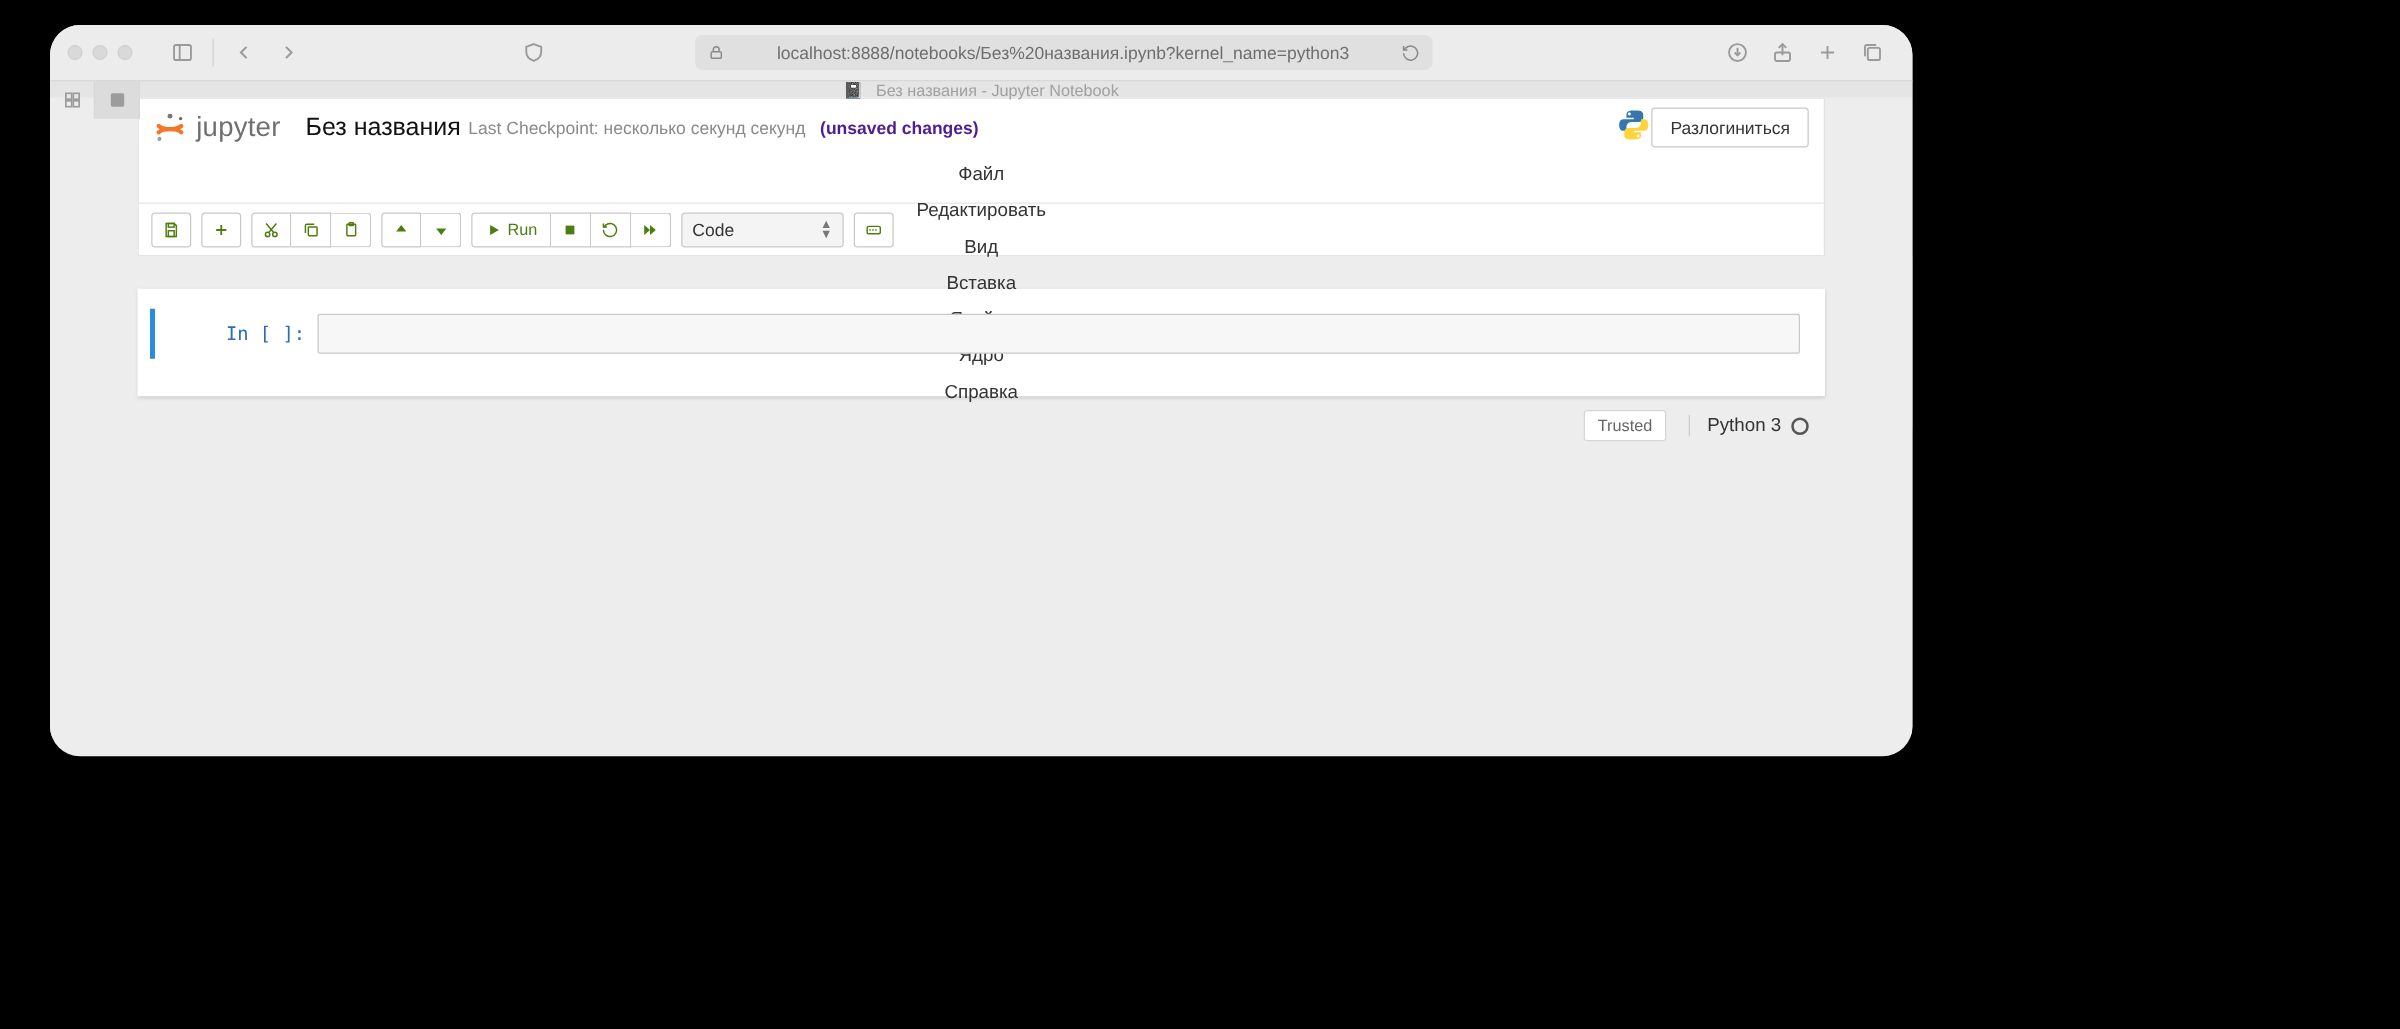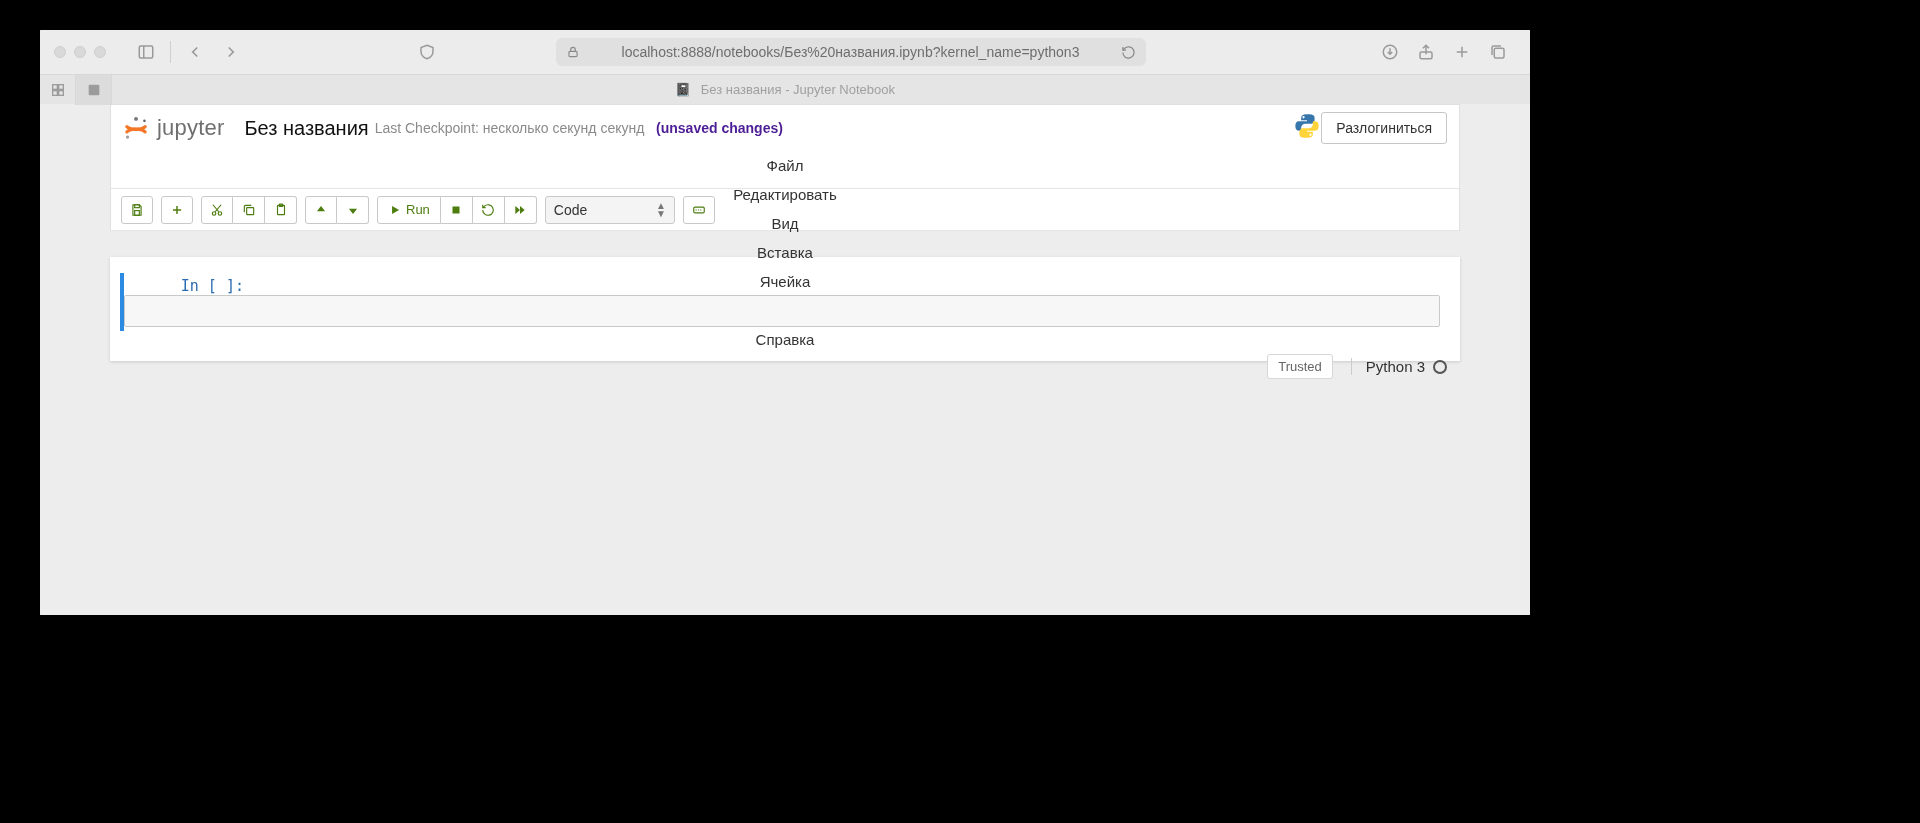--- a/index.html
+++ b/index.html
@@ -1,40 +1,40 @@
 <!DOCTYPE html>
 <html><head>
 <meta charset="utf-8">
 <style>
   * { box-sizing: border-box; margin: 0; padding: 0; }
   html, body { width: 1920px; height: 823px; background: #000; font-family: -apple-system, "Helvetica Neue", Arial, sans-serif; }
   .window {
-    position: absolute; left: 40px; top: 30px; width: 1490px; height: 585px;
-    background: #ededed; border-radius: 1px; overflow: hidden;
+    position: absolute; left: 40px; top: 20px; width: 1490px; height: 585px;
+    background: #ededed; border-radius: 24px; overflow: hidden;
     box-shadow: 0 20px 50px rgba(0,0,0,.5);
   }
   .titlebar {
     height: 44px; display: flex; align-items: center; padding: 0 14px;
     background: #ececec; position: relative;
   }
   .traffic { display: flex; gap: 8px; margin-right: 22px; }
   .tl { width: 12px; height: 12px; border-radius: 50%; background: #d9d9d9; border: 1px solid #cfcfcf; }
   .tb-icon { width: 24px; height: 24px; display: flex; align-items: center; justify-content: center; color: #9a9a9a; margin: 0 6px; cursor: default; }
   .tb-sep { width: 1px; height: 22px; background: #d0d0d0; margin: 0 6px; }
   .addr {
     flex: 1; max-width: 590px; margin: 0 auto; height: 28px; background: #e0e0e0;
     border-radius: 6px; display: flex; align-items: center; padding: 0 10px;
     color: #6e6e6e; font-size: 14px; gap: 8px;
   }
   .addr .lock { color: #8a8a8a; }
   .addr .url { flex: 1; white-space: nowrap; overflow: hidden; text-overflow: ellipsis; text-align: center; }
   .addr .reload { color: #8a8a8a; }
   .tb-right { margin-left: auto; display: flex; align-items: center; }
   .tabstrip {
-    height: 30px; background: #e5e5e5; display: flex; align-items: center; position: relative;
+    height: 14px; background: #e5e5e5; display: flex; position: relative;
     border-top: 1px solid #d8d8d8;
   }
   .tab-small { width: 36px; height: 30px; display: flex; align-items: center; justify-content: center; color: #9c9c9c; border-right: 1px solid #d8d8d8; }
   .tab-small.dark { background: #dcdcdc; }
   .tab-title { position: absolute; left: 0; right: 0; text-align: center; font-size: 13px; color: #a0a0a0; pointer-events: none; }
   .tab-title .bi { margin-right: 6px; }
   .content { background: #ededed; height: calc(100% - 44px - 30px); overflow: hidden; }
   .jp-top { background: #fff; border: 1px solid #e0e0e0; border-bottom: none; margin: 0 70px; }
   .jp-header-inner { height: 46px; display: flex; align-items: center; padding: 0 12px; }
   .logo { display: flex; align-items: center; gap: 8px; margin-right: 14px; }
@@ -82,21 +82,21 @@
     background: #f4f4f4; padding: 0 8px; font-size: 14px; color: #333;
     display: flex; align-items: center; justify-content: space-between;
   }
   .celltype .cv { }
   .celltype .chev { color: #777; font-size: 10px; line-height: 8px; display: flex; flex-direction: column; }
   .nbbody { background: #ededed; padding: 26px 0; }
   .nbcontainer {
     margin: 0 70px; background: #fff; padding: 16px 10px 30px 10px;
     box-shadow: 0 1px 3px rgba(0,0,0,.15);
   }
-  .cell { display: flex; align-items: stretch; border-left: 4px solid #2b8ae2; padding: 4px 0; flex-direction: column; }
+  .cell { display: flex; align-items: stretch; border-left: 4px solid #2b8ae2; padding: 4px 0; }
   .prompt {
     width: 130px; flex-shrink: 0; text-align: right; padding-right: 10px;
     font-family: "Menlo", monospace; font-size: 15px; color: #2b6db0;
     display: flex; align-items: center; justify-content: flex-end;
   }
   .code {
     flex: 1; min-height: 32px; border: 1px solid #c9c9c9; border-radius: 2px;
     background: #f7f7f7; margin-right: 10px;
   }
   .icon { display: inline-flex; }

